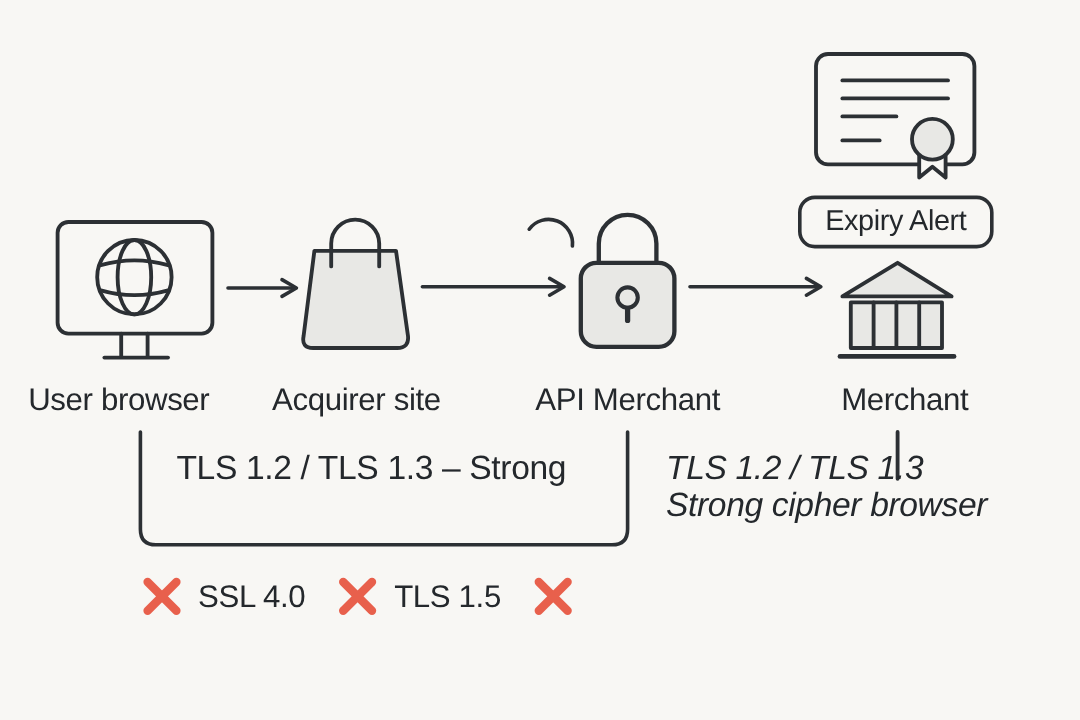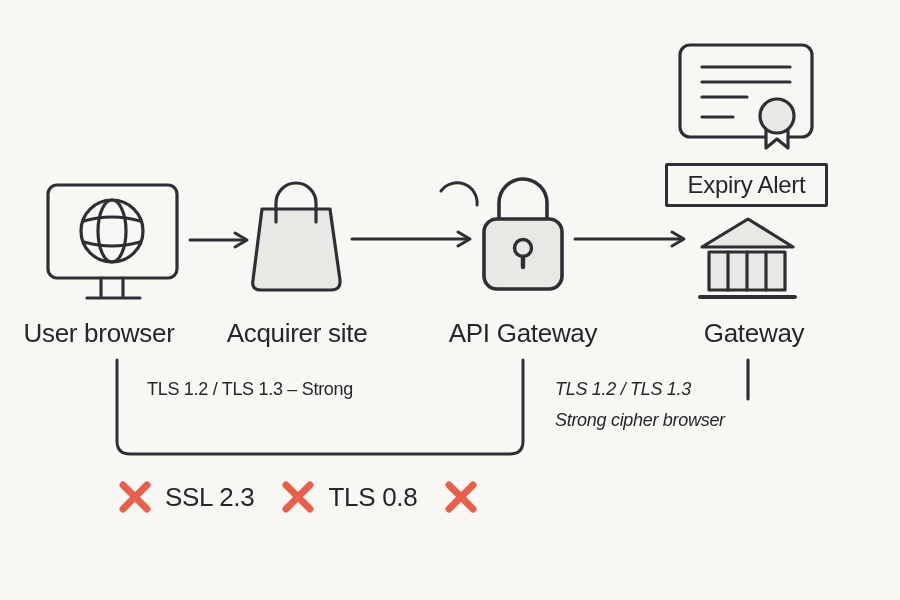--- a/index.html
+++ b/index.html
@@ -8,26 +8,26 @@
     background:#f8f7f4;overflow:hidden;
     font-family:"Liberation Sans","DejaVu Sans",sans-serif;
     color:#24282c;
   }
   .layer{position:absolute;left:0;top:0;}
   .label{
     position:absolute;font-size:26px;letter-spacing:-0.3px;
     white-space:nowrap;transform:translateX(-50%);
   }
   .annot{
-    position:absolute;font-size:18px;line-height:31px;letter-spacing:-0.3px;
+    position:absolute;font-size:28px;line-height:31px;letter-spacing:-0.3px;
     white-space:nowrap;
   }
   .badge{
     position:absolute;left:665px;top:163px;width:163px;height:44px;
-    border:3px solid #2c3034;border-radius:2px;box-sizing:border-box;
+    border:3px solid #2c3034;border-radius:14px;box-sizing:border-box;
     display:flex;align-items:center;justify-content:center;
     font-size:24px;letter-spacing:-0.3px;background:transparent;
   }
   .deprecated-row{
     position:absolute;left:118px;top:479px;height:36px;
     display:flex;align-items:center;
   }
   .dep-item{display:flex;align-items:center;margin-right:27px;}
   .dep-item:last-child{margin-right:0;}
   .dep-item svg{margin-right:13px;display:block;}
@@ -100,22 +100,22 @@
       </g>
 
       <path d="M117 360 V441 Q117 454 130 454 H510 Q523 454 523 441 V360" stroke-width="3"></path>
 
       <line x1="748" y1="360" x2="748" y2="399" stroke-width="3.2"></line>
     </g>
   </svg>
 
   <div class="label" style="left:99px;top:318px;">User browser</div>
   <div class="label" style="left:297px;top:318px;">Acquirer site</div>
-  <div class="label" style="left:523px;top:318px;">API Gateway</div>
-  <div class="label" style="left:754px;top:318px;">Gateway</div>
+  <div class="label" style="left:523px;top:318px;">API Merchant</div>
+  <div class="label" style="left:754px;top:318px;">Merchant</div>
 
   <div class="badge">
     <span>Expiry Alert</span>
   </div>
 
   <div class="annot" style="left:147px;top:374px;">
     <div>TLS 1.2 / TLS 1.3 – Strong</div>
   </div>
 
   <div class="annot" style="left:555px;top:374px;font-style:italic;">
@@ -124,30 +124,30 @@
   </div>
 
   <div class="deprecated-row">
     <div class="dep-item">
       <svg width="34" height="34" viewBox="0 0 34 34">
         <g stroke="#e8604c" stroke-width="7" stroke-linecap="round">
           <line x1="5" y1="5" x2="29" y2="29"></line>
           <line x1="29" y1="5" x2="5" y2="29"></line>
         </g>
       </svg>
-      <span class="dep-label">SSL 2.3</span>
+      <span class="dep-label">SSL 4.0</span>
     </div>
     <div class="dep-item">
       <svg width="34" height="34" viewBox="0 0 34 34">
         <g stroke="#e8604c" stroke-width="7" stroke-linecap="round">
           <line x1="5" y1="5" x2="29" y2="29"></line>
           <line x1="29" y1="5" x2="5" y2="29"></line>
         </g>
       </svg>
-      <span class="dep-label">TLS 0.8</span>
+      <span class="dep-label">TLS 1.5</span>
     </div>
     <div class="dep-item">
       <svg width="34" height="34" viewBox="0 0 34 34">
         <g stroke="#e8604c" stroke-width="7" stroke-linecap="round">
           <line x1="5" y1="5" x2="29" y2="29"></line>
           <line x1="29" y1="5" x2="5" y2="29"></line>
         </g>
       </svg>
     </div>
   </div>

